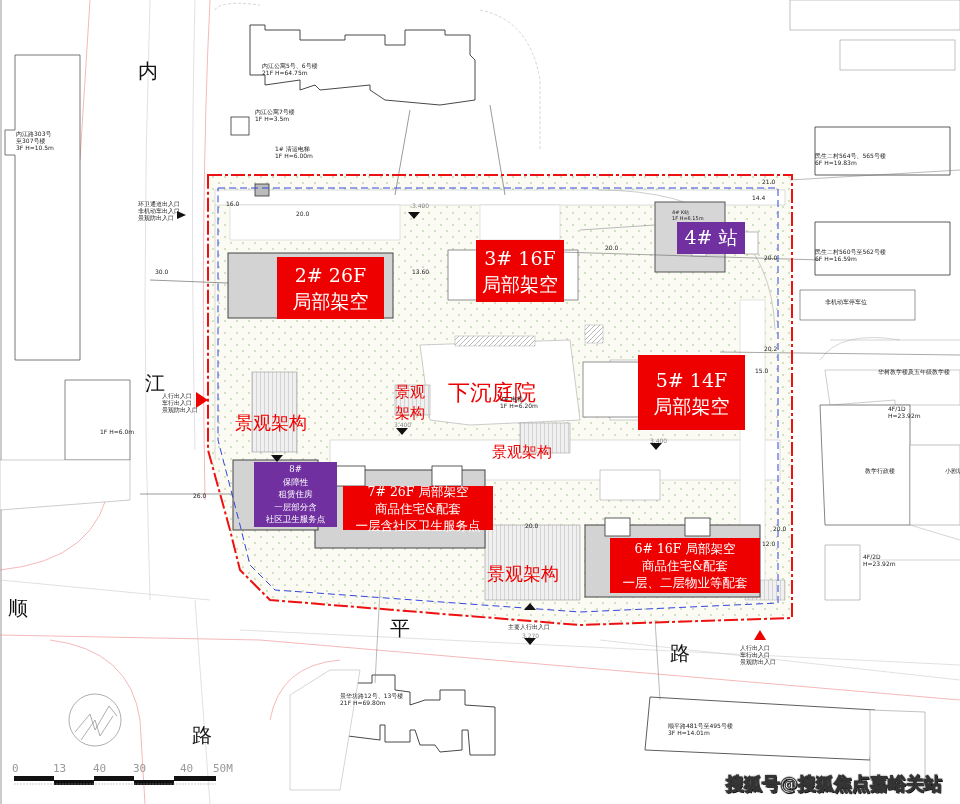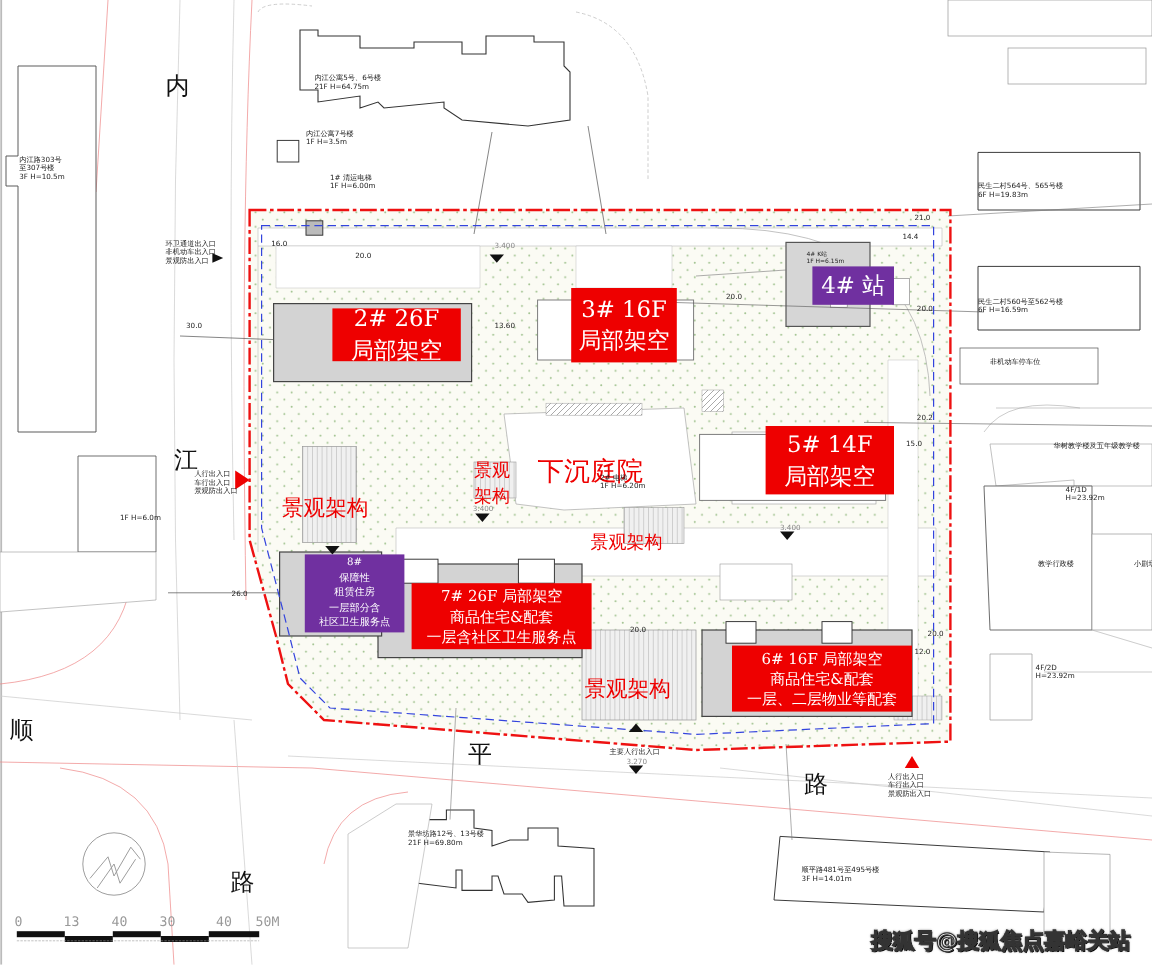--- a/index.html
+++ b/index.html
@@ -155,38 +155,38 @@
   </g>
 </svg>
 
 <div class="road" style="left:138px;top:58px;">内</div>
 <div class="road" style="left:145px;top:370px;">江</div>
 <div class="road" style="left:192px;top:722px;">路</div>
 <div class="road" style="left:8px;top:595px;">顺</div>
 <div class="road" style="left:390px;top:615px;">平</div>
 <div class="road" style="left:670px;top:640px;">路</div>
 
-<div class="tag" style="left:256px;top:257px;width:107px;height:44px;font-size:19px;line-height:26px;">
+<div class="tag" style="left:256px;top:257px;width:107px;height:62px;font-size:19px;line-height:26px;">
   <span>2#  26F</span>
   <span>局部架空</span>
 </div>
 <div class="tag" style="left:455px;top:240px;width:88px;height:62px;font-size:19px;line-height:26px;">
   <span>3#  16F</span>
   <span>局部架空</span>
 </div>
 <div class="tag purple" style="left:656px;top:222px;width:68px;height:32px;font-size:19px;">
   <span>4# 站</span>
 </div>
 <div class="lbl" style="left:672px;top:209px;font-size:5px;line-height:6px;">4# K站
 1F H=6.15m</div>
-<div class="tag" style="left:617px;top:355px;width:107px;height:57px;font-size:19px;line-height:26px;">
+<div class="tag" style="left:617px;top:355px;width:107px;height:75px;font-size:19px;line-height:26px;">
   <span>5#  14F</span>
   <span>局部架空</span>
 </div>
-<div class="tag" style="left:322px;top:486px;width:150px;height:55px;font-size:12.5px;line-height:17px;">
+<div class="tag" style="left:322px;top:486px;width:150px;height:44px;font-size:12.5px;line-height:17px;">
   <span>7#  26F 局部架空</span>
   <span>商品住宅&amp;配套</span>
   <span>一层含社区卫生服务点</span>
 </div>
 <div class="tag" style="left:589px;top:538px;width:150px;height:55px;font-size:12.5px;line-height:17px;text-align:right;">
   <span>6#  16F 局部架空</span>
   <span>商品住宅&amp;配套</span>
   <span>一层、二层物业等配套</span>
 </div>
 <div class="tag purple" style="left:233px;top:462px;width:83px;height:65px;font-size:8.5px;line-height:12.5px;">

